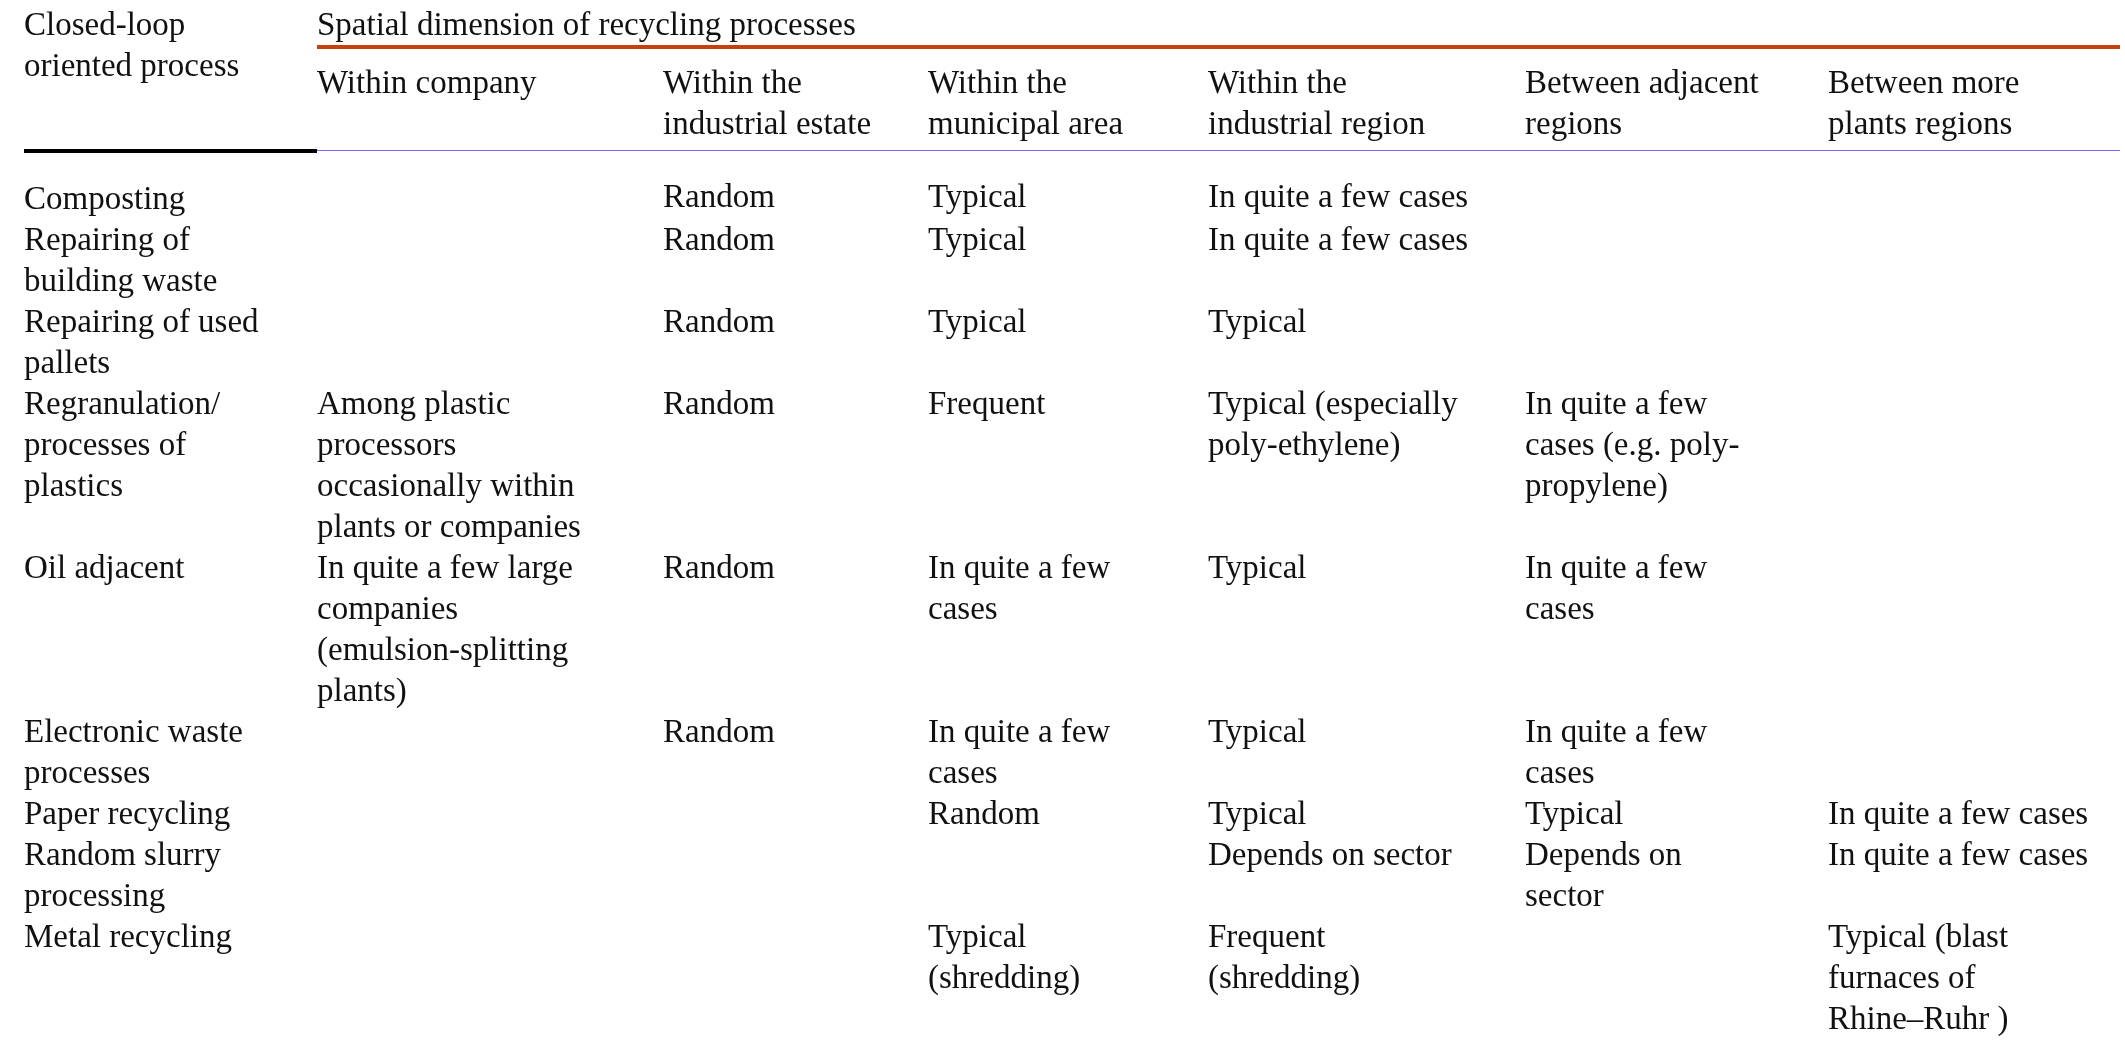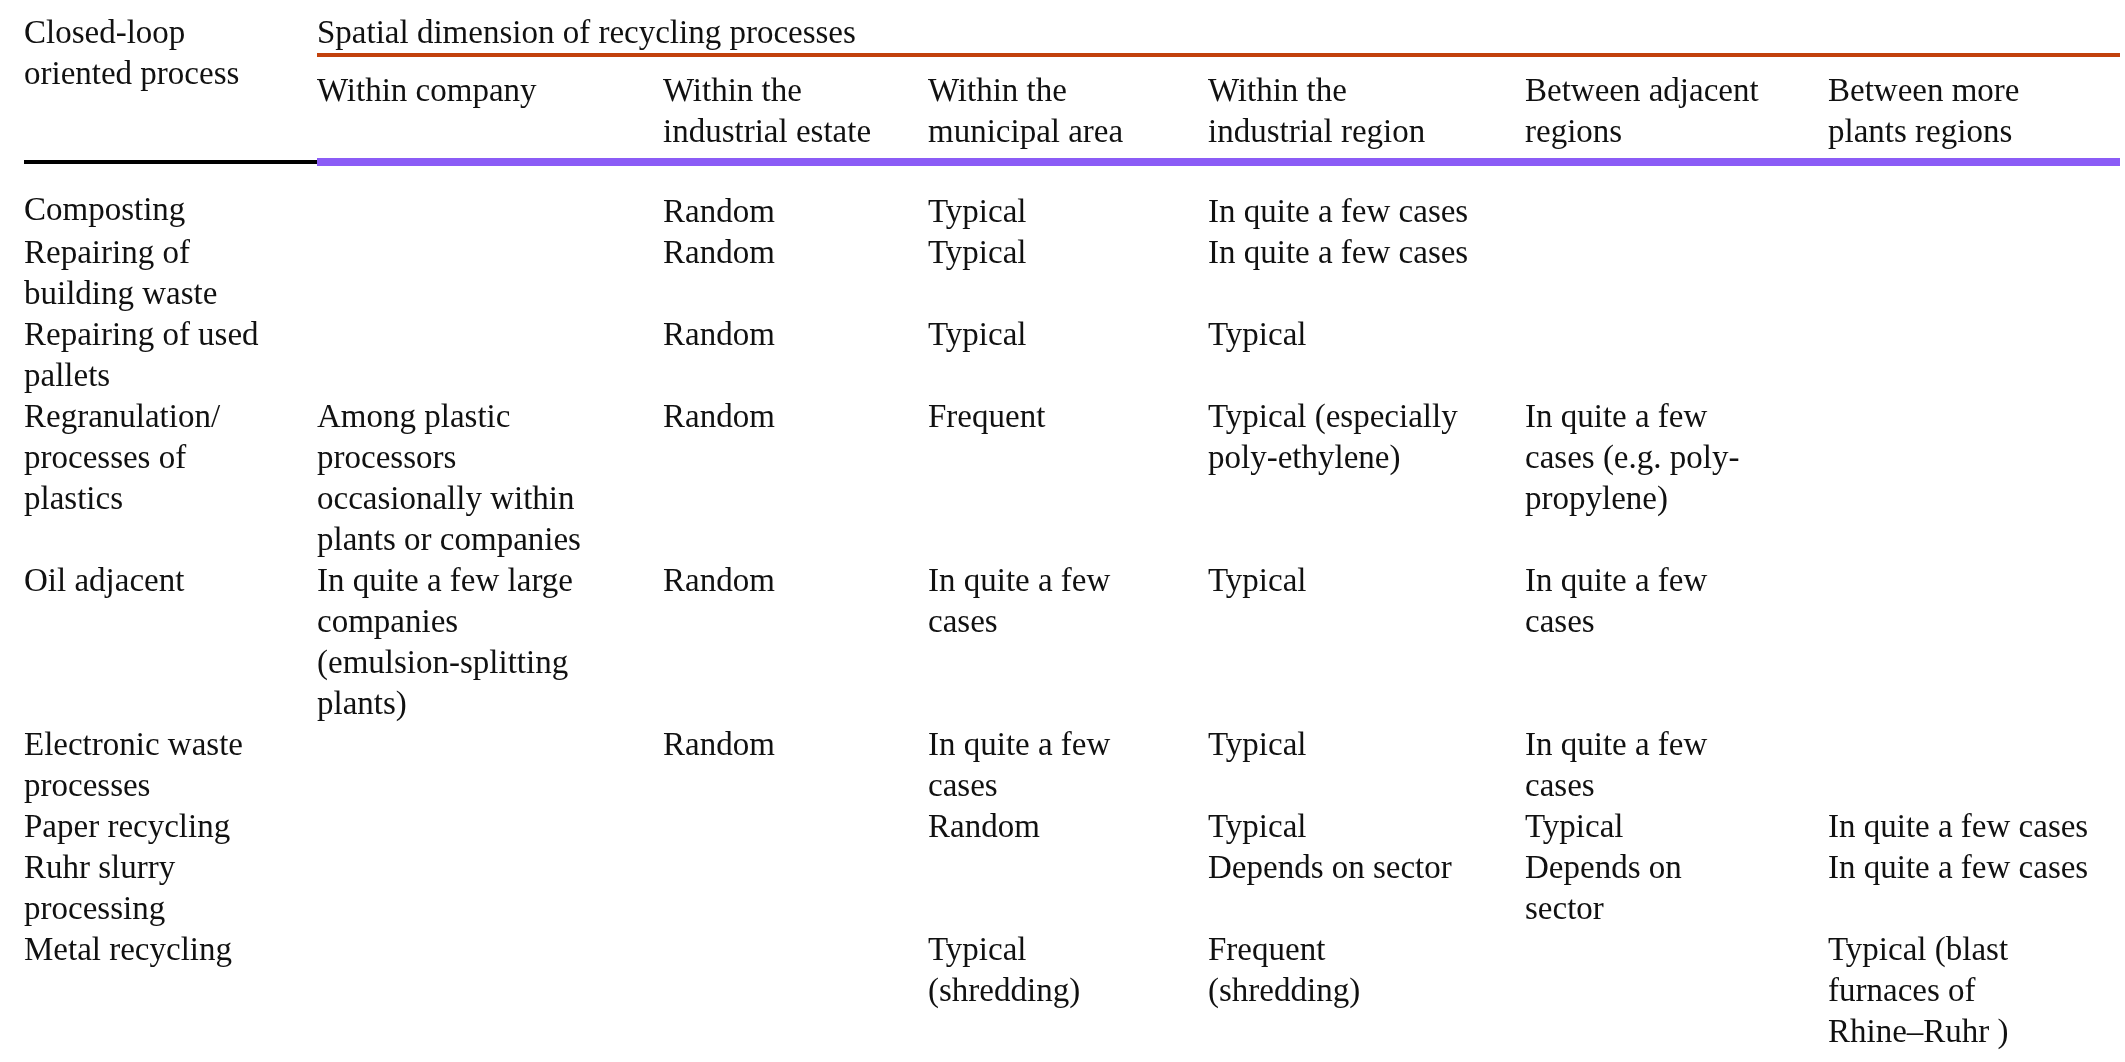--- a/index.html
+++ b/index.html
@@ -7,37 +7,37 @@
     position: relative;
     width: 2125px;
     height: 1062px;
     background: #ffffff;
     overflow: hidden;
   }
   table.spatial {
     border-collapse: collapse;
     table-layout: fixed;
     width: 2096px;
-    margin: 12px 0 0 24px;
+    margin: 4px 0 0 24px;
   }
   table.spatial th, table.spatial td {
     font-family: "Liberation Serif", "DejaVu Serif", serif;
     font-size: 33px;
     line-height: 41px;
     font-weight: normal;
     color: #111111;
     text-align: left;
     vertical-align: top;
     white-space: pre-line;
     padding: 0 10px 0 0;
     overflow: hidden;
   }
   th.corner-cell { border-bottom: 4px solid #000; }
   th.group-cell  { border-bottom: 4px solid #c2410c; padding-bottom: 13px; }
-  tr.colheads th { border-bottom: 8px solid #8b5cf6; padding-top: 13px; padding-bottom: 6px; }
+  tr.colheads th { border-bottom: 1px solid #8b5cf6; padding-top: 13px; padding-bottom: 6px; }
   tbody tr:first-child td { padding-top: 25px; }
 </style>
 </head>
 <body>
 
 <div class="page">
   <table class="spatial">
     <colgroup>
       <col style="width:293px">
       <col style="width:346px">
@@ -143,21 +143,21 @@
       <tr>
         <td>Paper recycling</td>
         <td></td>
         <td></td>
         <td>Random</td>
         <td>Typical</td>
         <td>Typical</td>
         <td>In quite a few cases</td>
       </tr>
       <tr>
-        <td>Ruhr slurry
+        <td>Random slurry
 processing</td>
         <td></td>
         <td></td>
         <td></td>
         <td>Depends on sector</td>
         <td>Depends on
 sector</td>
         <td>In quite a few cases</td>
       </tr>
       <tr>

